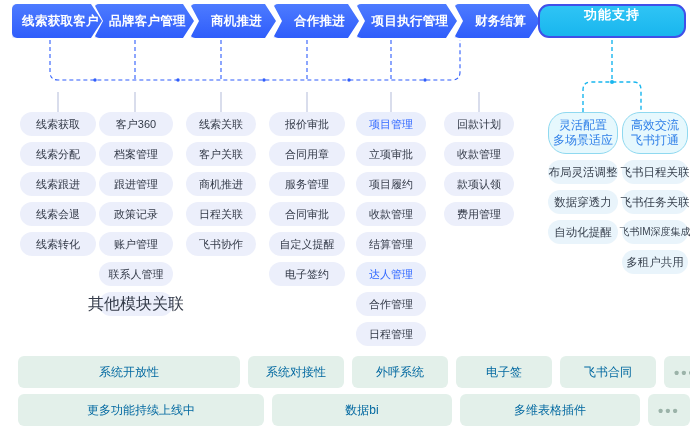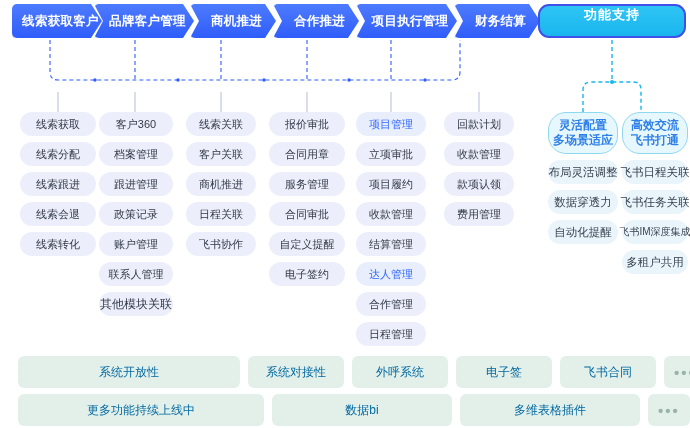--- a/index.html
+++ b/index.html
@@ -44,29 +44,29 @@
   }
 
   
   .col{position:absolute;display:flex;flex-direction:column;gap:6px;align-items:center;}
   .pill{
     width:100%;height:24px;border-radius:12px;
     background:#eceffb;color:#333a48;
     font-size:11px;display:flex;align-items:center;justify-content:center;
     box-sizing:border-box;white-space:nowrap;
   }
-  .pill.sm{font-size:12px;}
+  .pill.sm{font-size:16px;}
   .pill.hl{color:#3168ff;background:#e9eefc;font-weight:normal;}
 
   
   .scol{position:absolute;display:flex;flex-direction:column;gap:6px;align-items:center;}
   .shead{
     width:100%;min-height:42px;border-radius:18px;
     background:#e6f8fd;border:1px solid #8fd9f0;
-    color:#2f7fe8;font-size:12px;font-weight:bold;line-height:15px;
+    color:#2f7fe8;font-size:12px;font-weight:normal;line-height:15px;
     display:flex;flex-direction:column;align-items:center;justify-content:center;
     box-sizing:border-box;padding:4px 0;
   }
   .spill{
     width:100%;height:24px;border-radius:12px;
     background:#e9f4fb;color:#3a4350;
     font-size:11.5px;display:flex;align-items:center;justify-content:center;
     box-sizing:border-box;white-space:nowrap;
   }
   .spill.sm{font-size:10px;}

